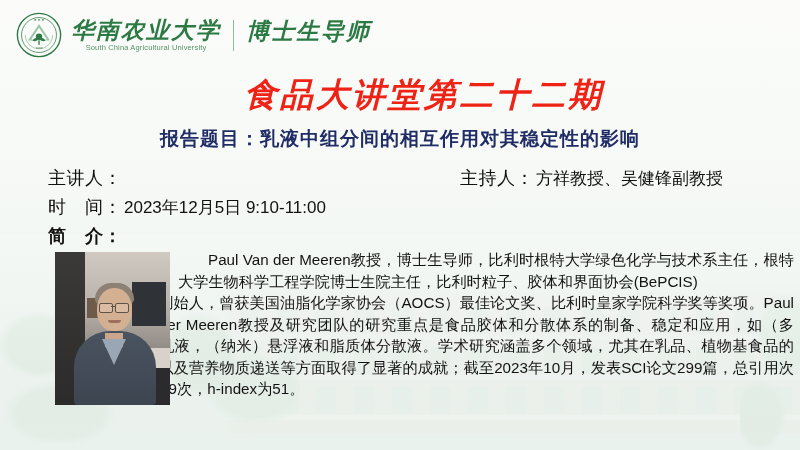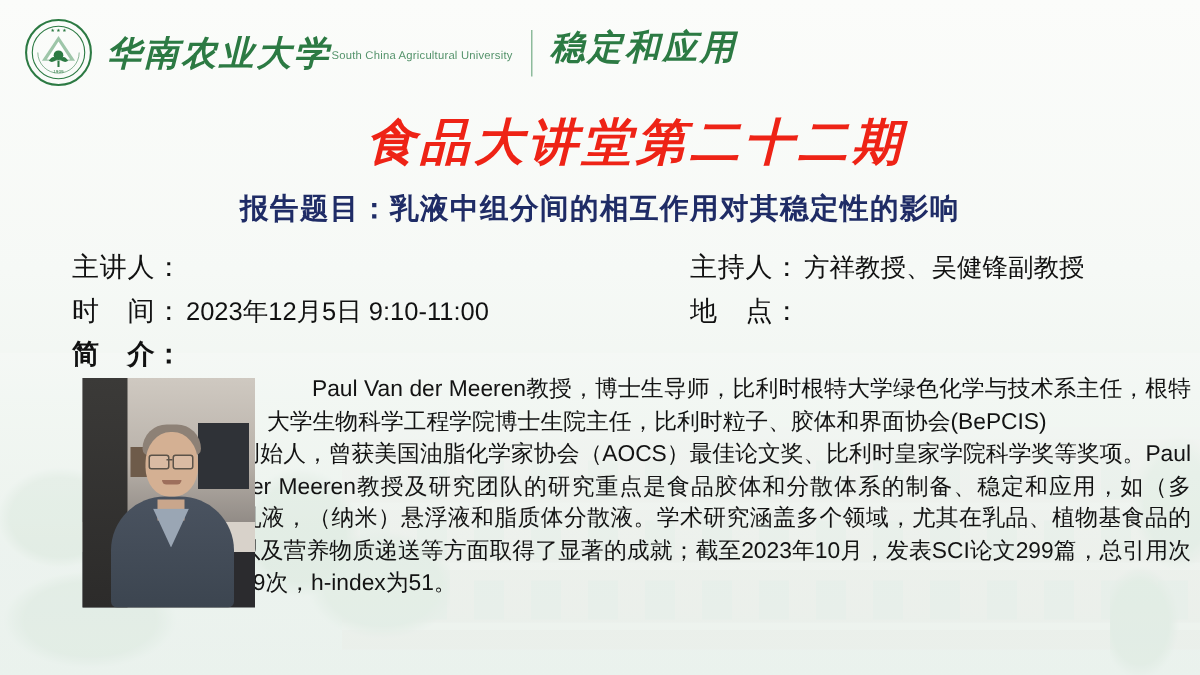--- a/index.html
+++ b/index.html
@@ -125,21 +125,21 @@
     height: 46px;
     flex: 0 0 auto;
   }
   .logo-text {
     display: flex;
     align-items: center;
     gap: 9px;
   }
   .logo-cn-block {
     display: flex;
-    flex-direction: row;
+    flex-direction: column;
     align-items: center;
     line-height: 1;
   }
   .logo-cn {
     font-family: "DejaVu Serif", "Liberation Serif", serif;
     font-size: 23px;
     font-weight: 700;
     font-style: italic;
     color: #2c7a43;
     letter-spacing: 2px;
@@ -446,21 +446,21 @@
       <path d="M20 50 a30 30 0 0 0 60 0" fill="none" stroke="#2c7a43" stroke-width="0.8"></path>
       <text x="50" y="20" text-anchor="middle" font-size="7" fill="#2c7a43" font-family="DejaVu Serif, serif">★ ★ ★</text>
       <text x="50" y="80" text-anchor="middle" font-size="6" fill="#2c7a43" font-family="DejaVu Sans, sans-serif">1909</text>
     </svg>
     <div class="logo-text">
       <div class="logo-cn-block">
         <div class="logo-cn">华南农业大学</div>
         <div class="logo-en">South China Agricultural University</div>
       </div>
       <div class="logo-divider"></div>
-      <div class="logo-college">稳定和应用</div>
+      <div class="logo-college">博士生导师</div>
     </div>
   </div>
 
   <div class="main-title">食品大讲堂第二十二期</div>
   <div class="sub-title">报告题目：乳液中组分间的相互作用对其稳定性的影响</div>
 
   <div class="info-grid">
     <div class="info-row">
       <div class="info-col left">
         <span class="info-label">主讲人：</span>
@@ -469,21 +469,20 @@
         <span class="info-label">主持人：</span>
         <span class="info-value">方祥教授、吴健锋副教授</span>
       </div>
     </div>
     <div class="info-row">
       <div class="info-col left">
         <span class="info-label">时　间：</span>
         <span class="info-value">2023年12月5日  9:10-11:00</span>
       </div>
       <div class="info-col">
-        <span class="info-label">地　点：</span>
       </div>
     </div>
   </div>
 
   <div class="intro-label">简　介：</div>
 
   <div class="portrait">
     <div class="pt-wall"></div>
     <div class="pt-shelf"></div>
     <div class="pt-monitor"></div>

